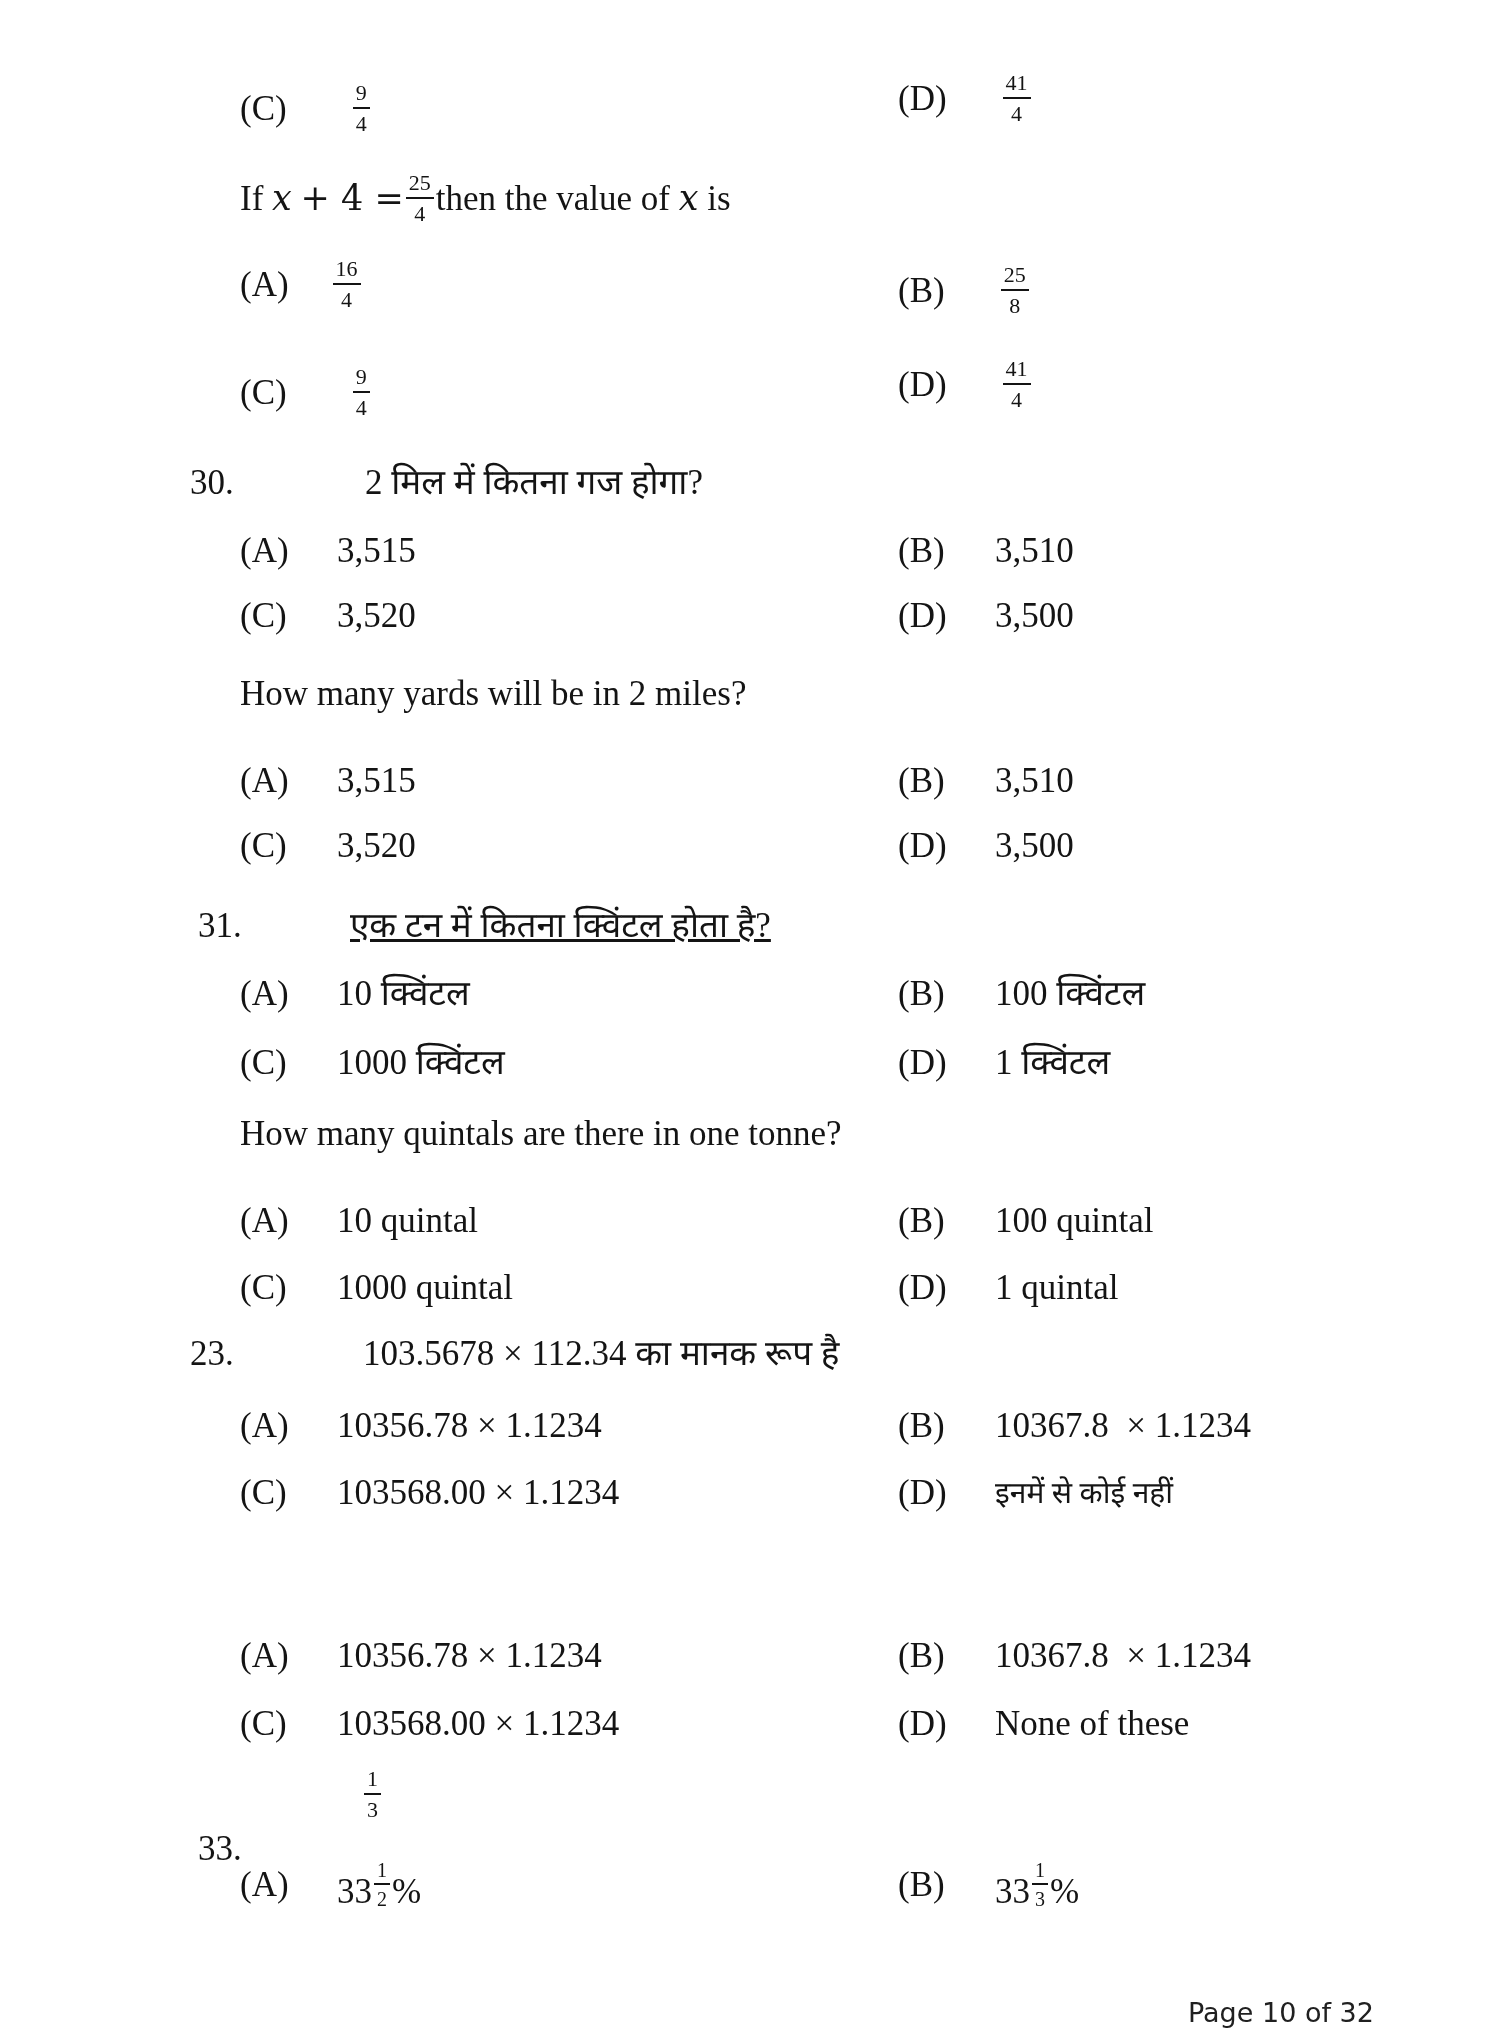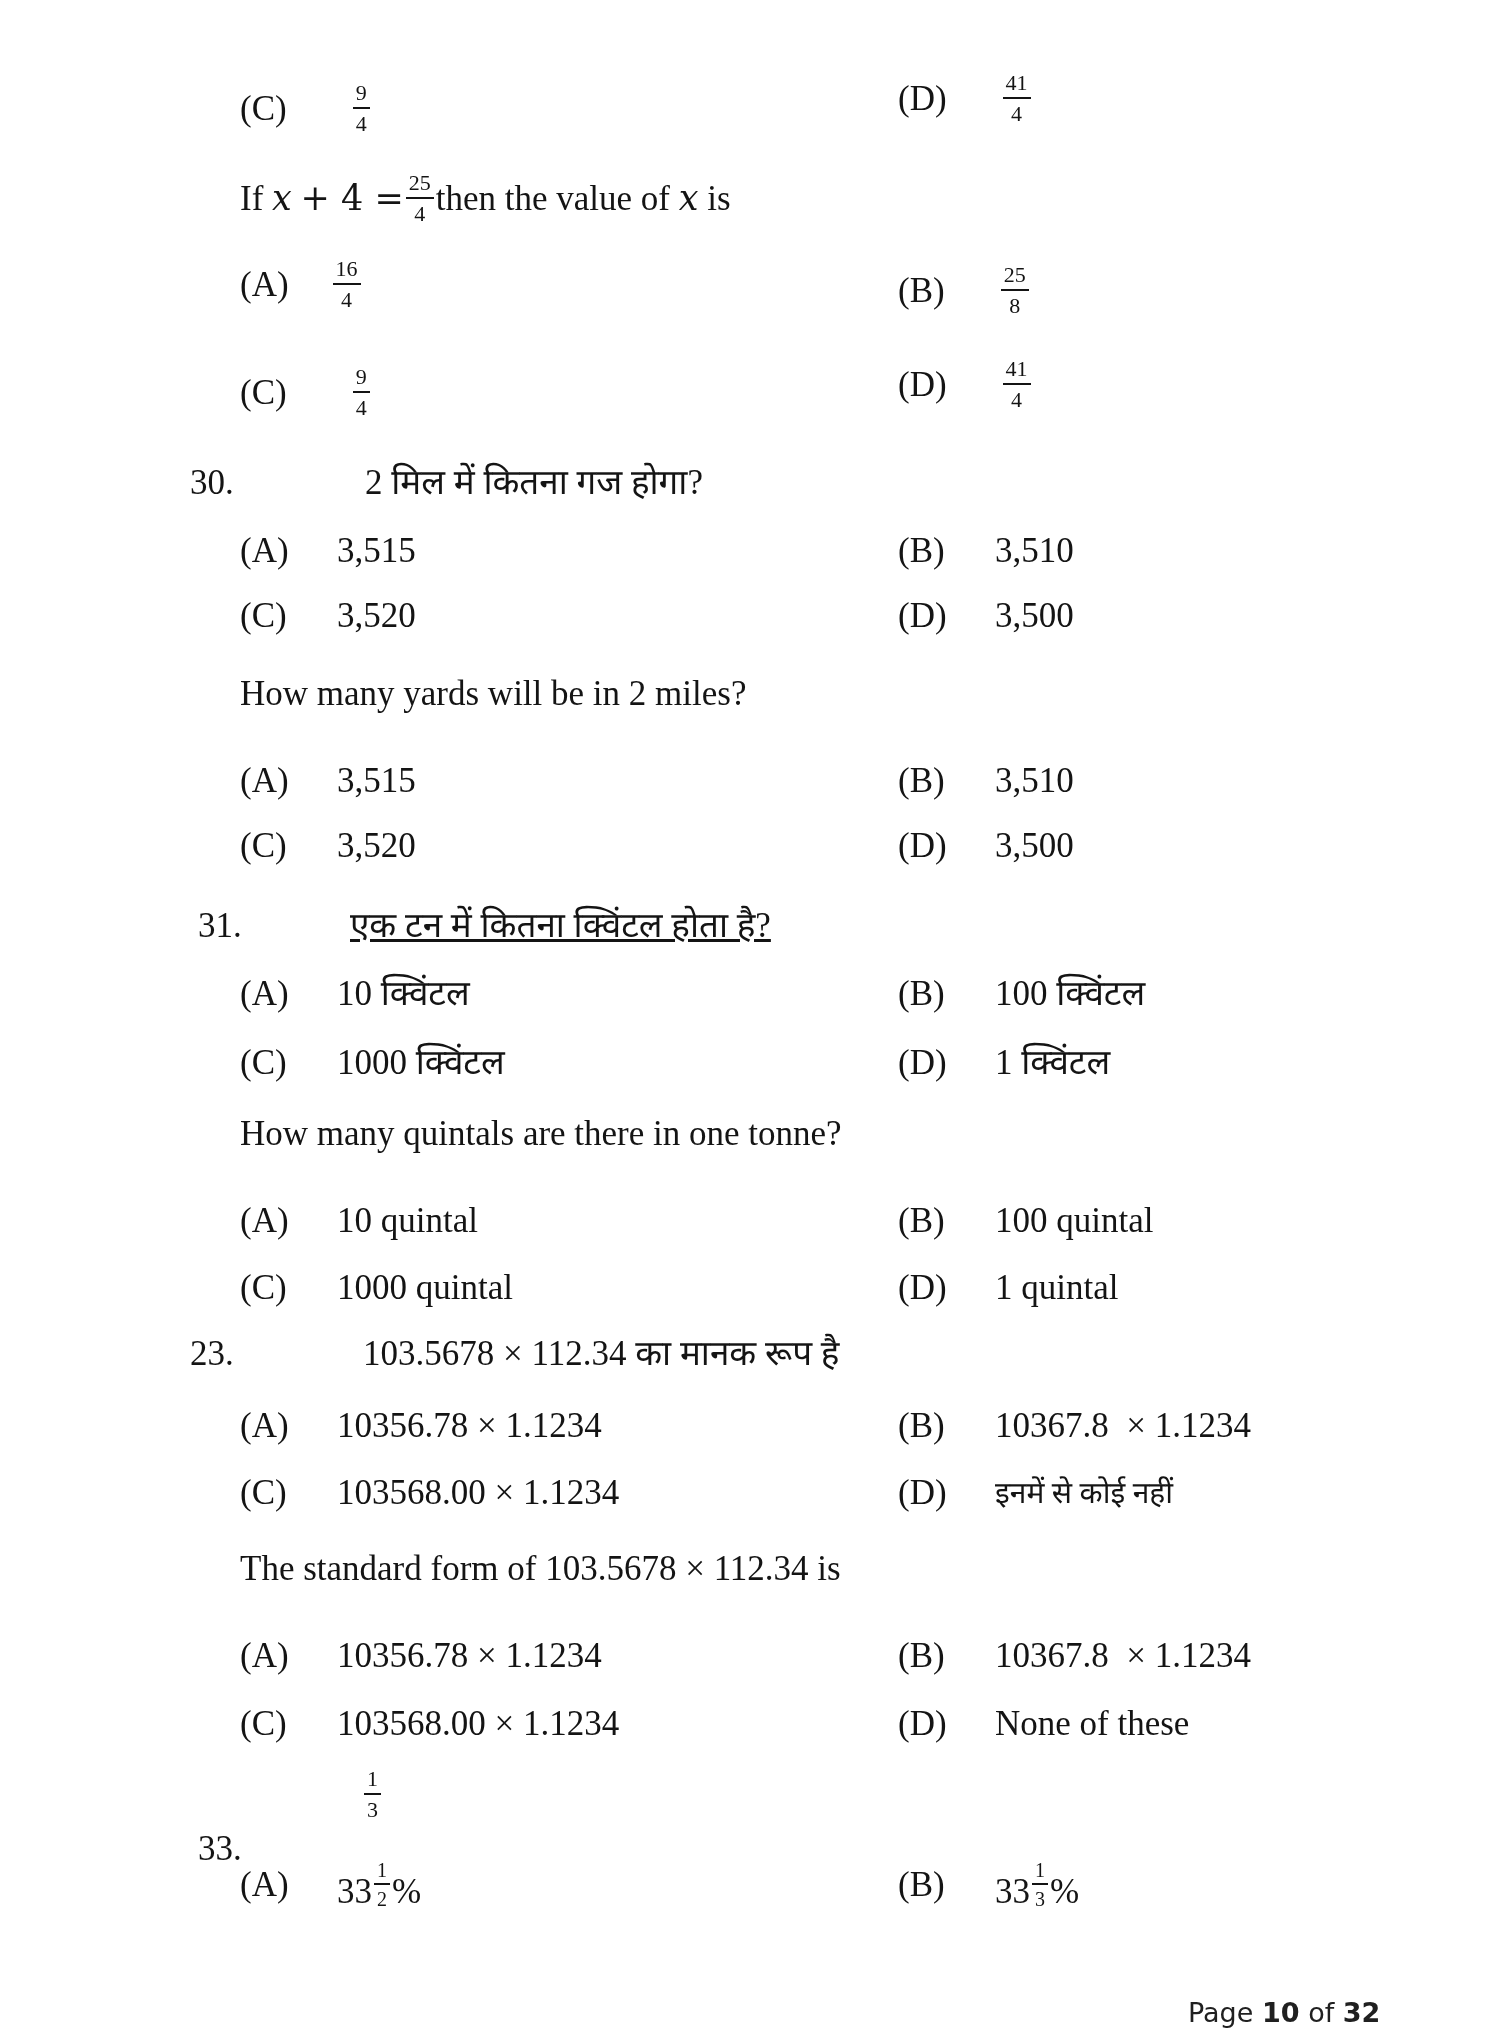--- a/index.html
+++ b/index.html
@@ -15,21 +15,21 @@
     .qnum { position: absolute; font-size: 35px; line-height: 1; }
     .qtext { position: absolute; font-size: 35px; line-height: 1; white-space: nowrap; display: flex; align-items: center; }
     .frac { display: inline-flex; flex-direction: column; align-items: center; vertical-align: middle; font-size: 22px; line-height: 1; margin: 0 2px; }
     .frac .num { padding: 0 3px 3px 3px; border-bottom: 2.5px solid #141414; }
     .frac .den { padding-top: 4px; }
     .frac.sm { font-size: 20px; }
     .math { font-family: "DejaVu Serif", "Liberation Serif", serif; }
     .var { font-style: italic; }
     .mixed { display: inline-flex; align-items: flex-end; }
     .footer { position: absolute; left: 1188px; top: 1997px; font-family: "DejaVu Sans", "Liberation Sans", sans-serif; font-size: 27px; color: #202020; }
-    .footer b { font-weight: bold; }
+    .footer b { font-weight: normal; }
   </style>
 </head>
 <body>
 
 <div class="page">
 
   <div class="row" style="left:240px; top:82px;">
     <span class="optlabel">(C)</span>
     <span class="frac" style="margin-left:66px;">
       <span class="num">9</span>
@@ -173,21 +173,20 @@
   </div>
   <div class="row" style="left:240px; top:1475px;">
     <span class="optlabel" style="width:97px;">(C)</span>
     <span class="optval">103568.00 × 1.1234</span>
   </div>
   <div class="row" style="left:898px; top:1475px;">
     <span class="optlabel" style="width:97px;">(D)</span>
     <span class="optval" style="font-size:30px;">इनमें से कोई नहीं</span>
   </div>
 
-  <div class="qtext" style="left:240px; top:1551px;">The standard form of 103.5678 × 112.34 is</div>
 
   <div class="row" style="left:240px; top:1638px;">
     <span class="optlabel" style="width:97px;">(A)</span>
     <span class="optval">10356.78 × 1.1234</span>
   </div>
   <div class="row" style="left:898px; top:1638px;">
     <span class="optlabel" style="width:97px;">(B)</span>
     <span class="optval" style="white-space:pre;">10367.8  × 1.1234</span>
   </div>
   <div class="row" style="left:240px; top:1706px;">

